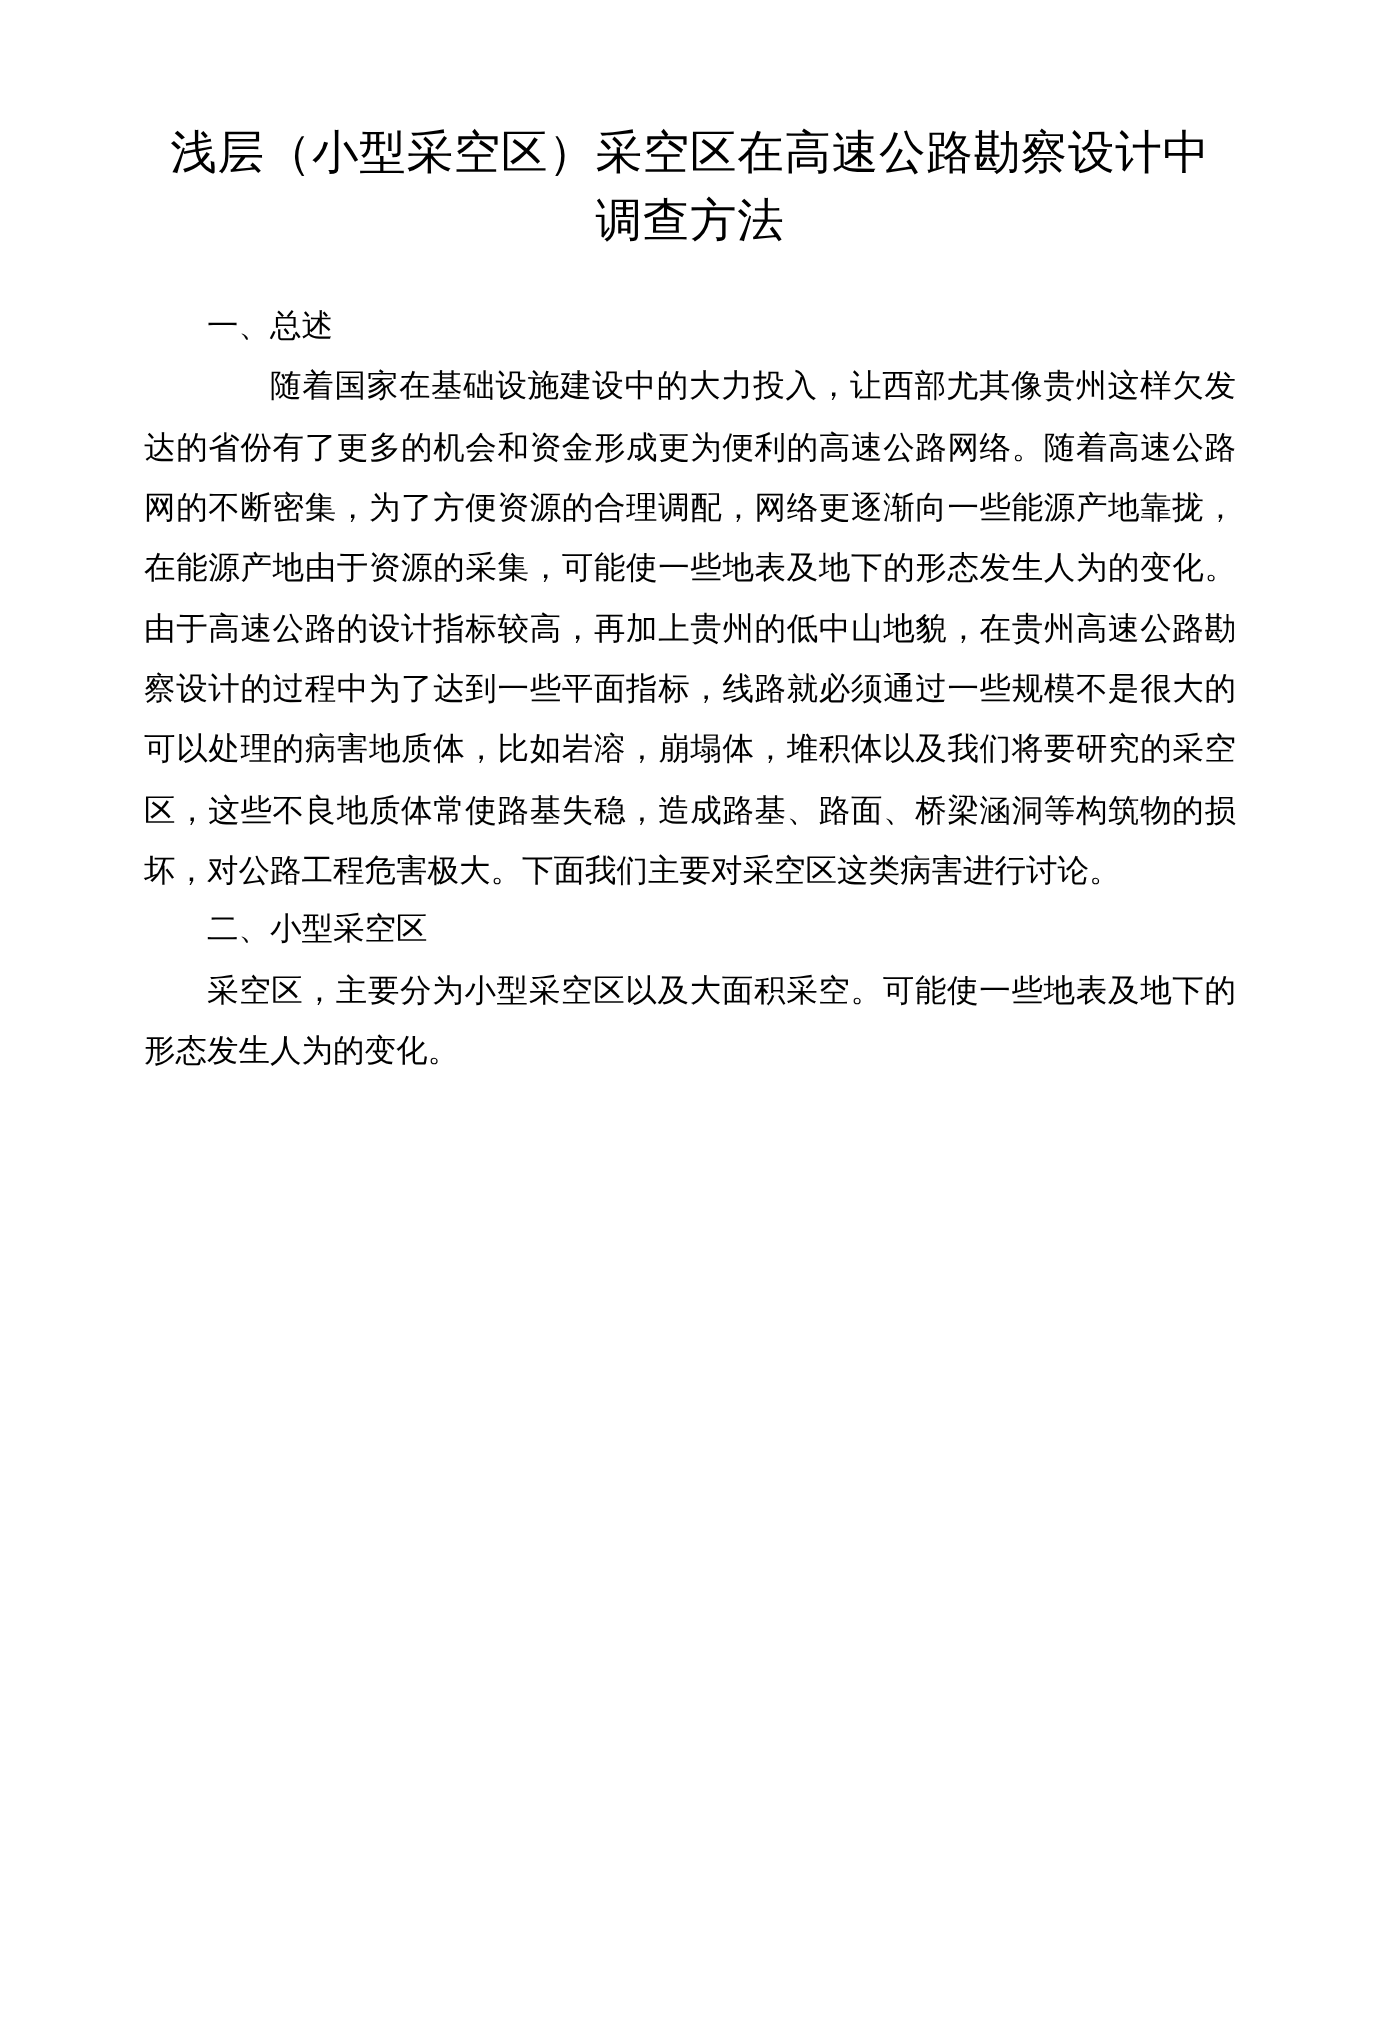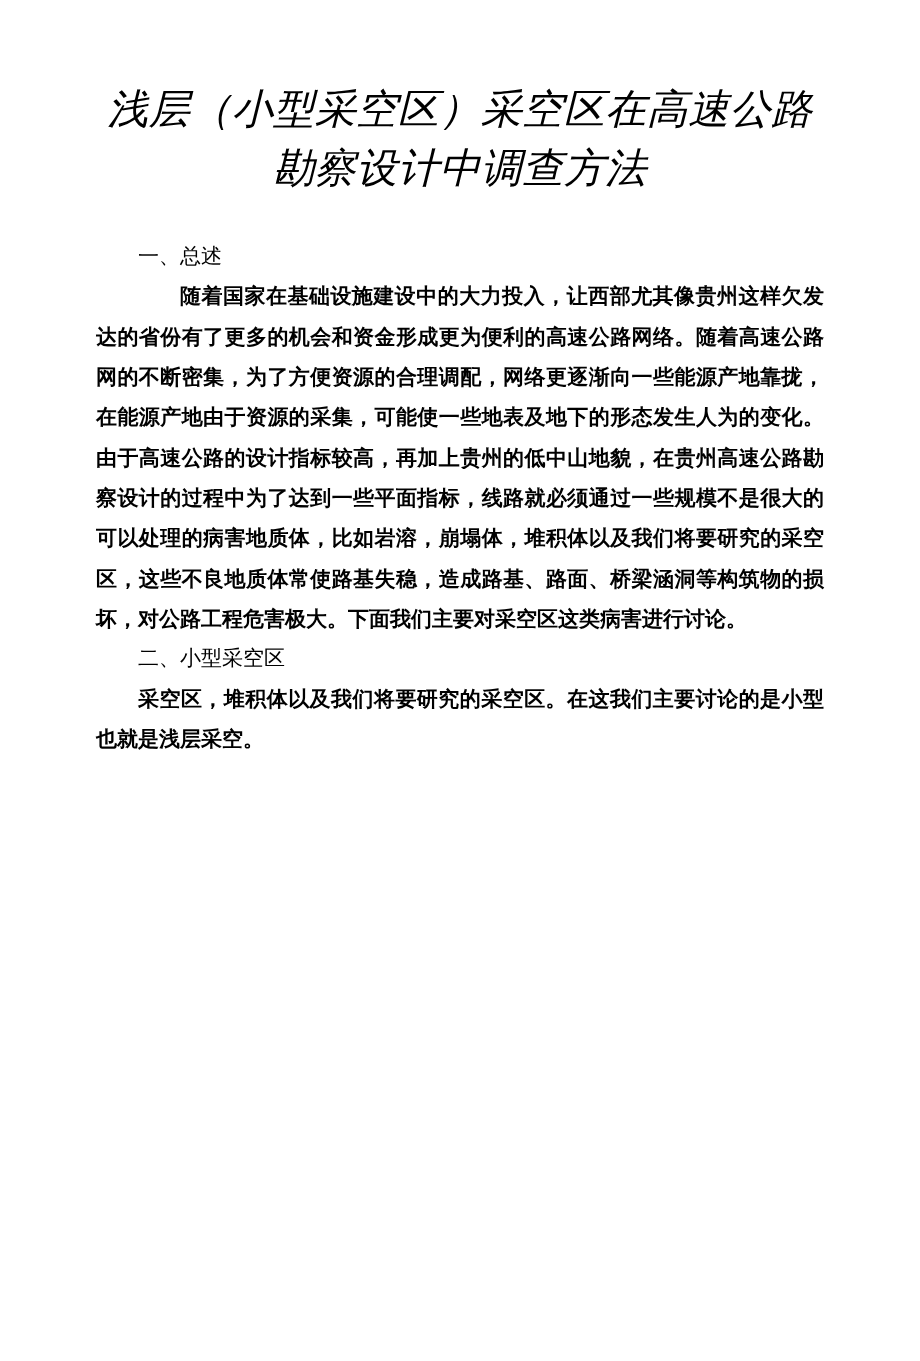--- a/index.html
+++ b/index.html
@@ -15,46 +15,44 @@
     overflow: hidden;
   }
   .page {
     width: 920px;
     height: 1361px;
     box-sizing: border-box;
     padding: 62px 96px 0 96px;
     position: relative;
   }
   .doc-title {
-    font-size: 41px;
+    font-size: 31px;
     line-height: 1.45;
     text-align: center;
     font-weight: 400;
     letter-spacing: 0.5px;
     margin: 18px 0 0 0;
     padding: 0 8px;
-    font-style: italic;
   }
   .body-block {
-    margin-top: 42px;
+    margin-top: 32px;
   }
   .heading {
     font-size: 21px;
     line-height: 1.5;
     margin: 0 0 4px 0;
     text-indent: 42px;
   }
   .para {
     font-size: 21px;
     line-height: 1.92;
     margin: 0;
     text-align: justify;
     text-justify: inter-ideograph;
     text-indent: 0;
-    font-weight: bold;
   }
   .para.indent2 {
     text-indent: 84px;
   }
   .para.indent1 {
     text-indent: 42px;
   }
   .spacer-xs { height: 4px; }
 </style>
 </head>
@@ -67,18 +65,18 @@
   <div class="body-block">
 
     <p class="heading">一、总述</p>
 
     <p class="para indent2">随着国家在基础设施建设中的大力投入，让西部尤其像贵州这样欠发达的省份有了更多的机会和资金形成更为便利的高速公路网络。随着高速公路网的不断密集，为了方便资源的合理调配，网络更逐渐向一些能源产地靠拢，在能源产地由于资源的采集，可能使一些地表及地下的形态发生人为的变化。由于高速公路的设计指标较高，再加上贵州的低中山地貌，在贵州高速公路勘察设计的过程中为了达到一些平面指标，线路就必须通过一些规模不是很大的可以处理的病害地质体，比如岩溶，崩塌体，堆积体以及我们将要研究的采空区，这些不良地质体常使路基失稳，造成路基、路面、桥梁涵洞等构筑物的损坏，对公路工程危害极大。下面我们主要对采空区这类病害进行讨论。</p>
 
     <div class="spacer-xs"></div>
 
     <p class="heading">二、小型采空区</p>
 
-    <p class="para indent1">采空区，堆积体以及我们将要研究的采空区。在这我们主要讨论的是小型也就是浅层采空。</p>
+    <p class="para indent1">采空区，主要分为小型采空区以及大面积采空。可能使一些地表及地下的形态发生人为的变化。</p>
 
 
   </div>
 
 </div>
 
 </body></html>

